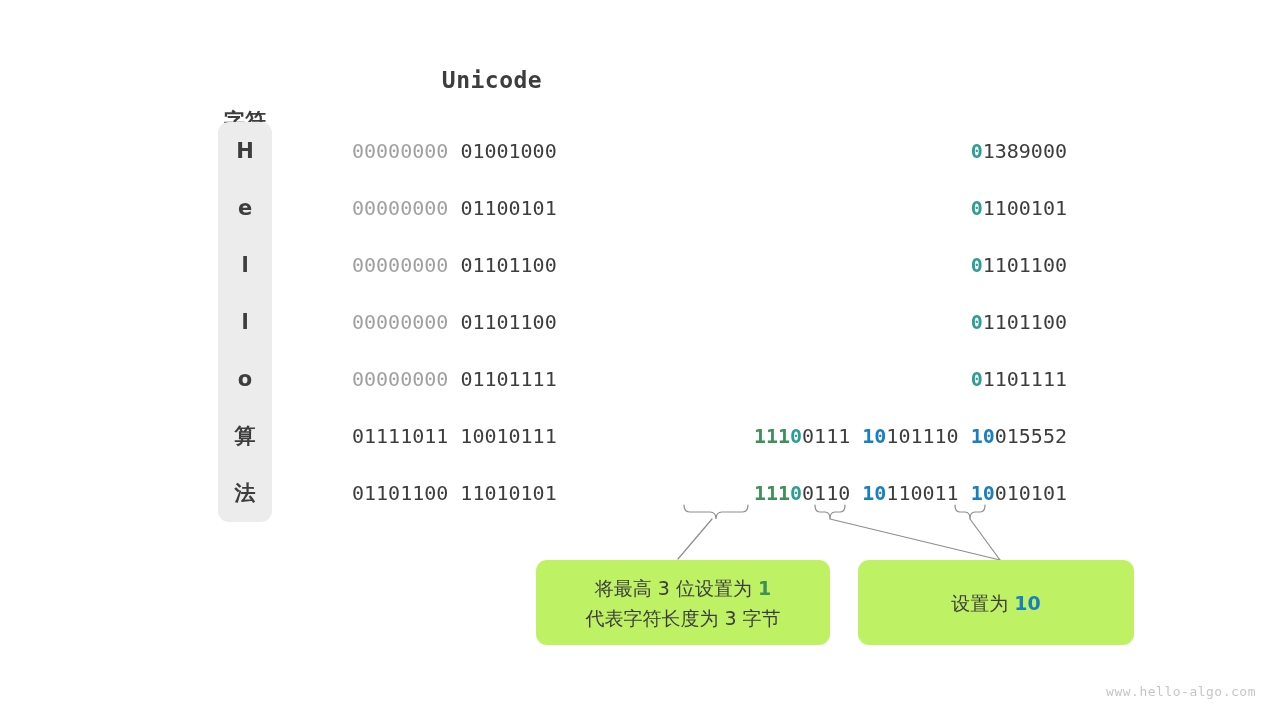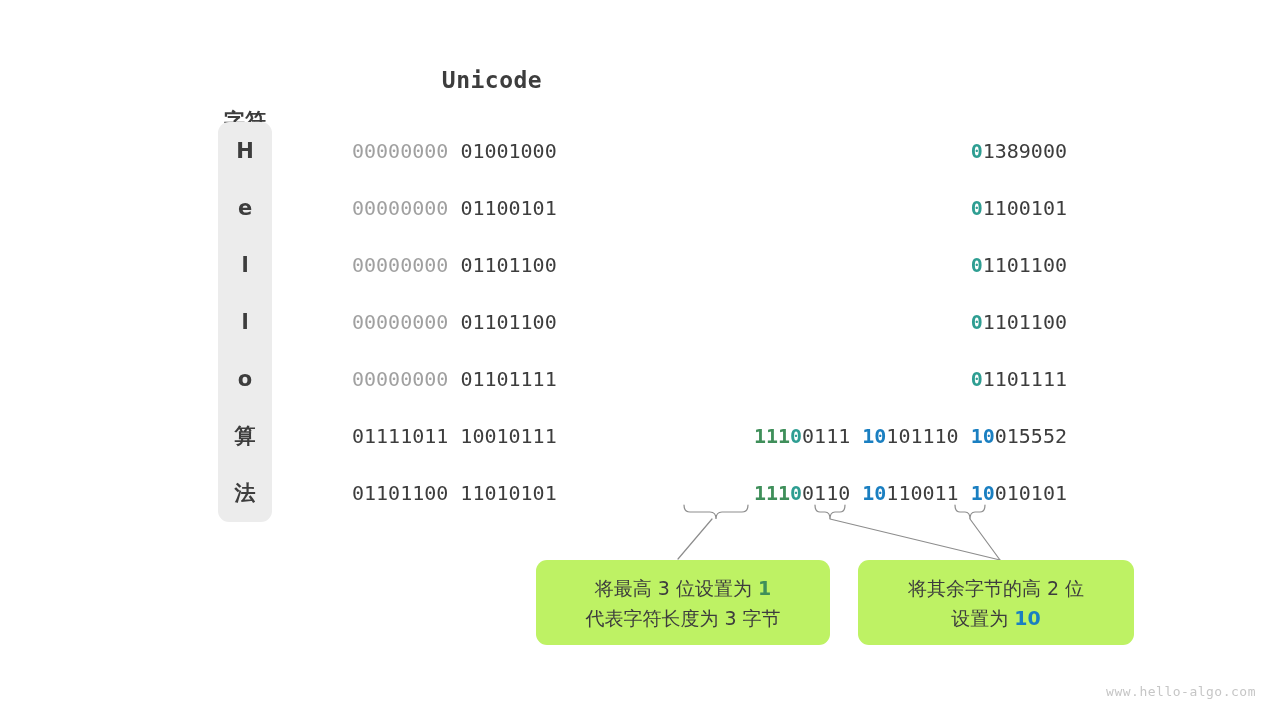--- a/index.html
+++ b/index.html
@@ -203,19 +203,18 @@
 
       <path d="M970,519 L1000,560"></path>
     </g>
   </svg>
 
   <div class="callout" id="callout-1">
       <div class="line"><span class="dark">将最高 </span><span class="dark">3</span><span class="dark"> 位设置为 </span><span class="green">1</span></div>
       <div class="line"><span class="dark">代表字符长度为 </span><span class="dark">3</span><span class="dark"> 字节</span></div>
     </div>
   <div class="callout" id="callout-2">
-      <div class="line"><span class="dark">将其余字节的高 </span><span class="dark">2</span><span class="dark"> 位</span></div>
       <div class="line"><span class="dark">设置为 </span><span class="blue">10</span></div>
     </div>
 
   <div id="watermark">www.hello-algo.com</div>
 
 </div>
 
 </body></html>

